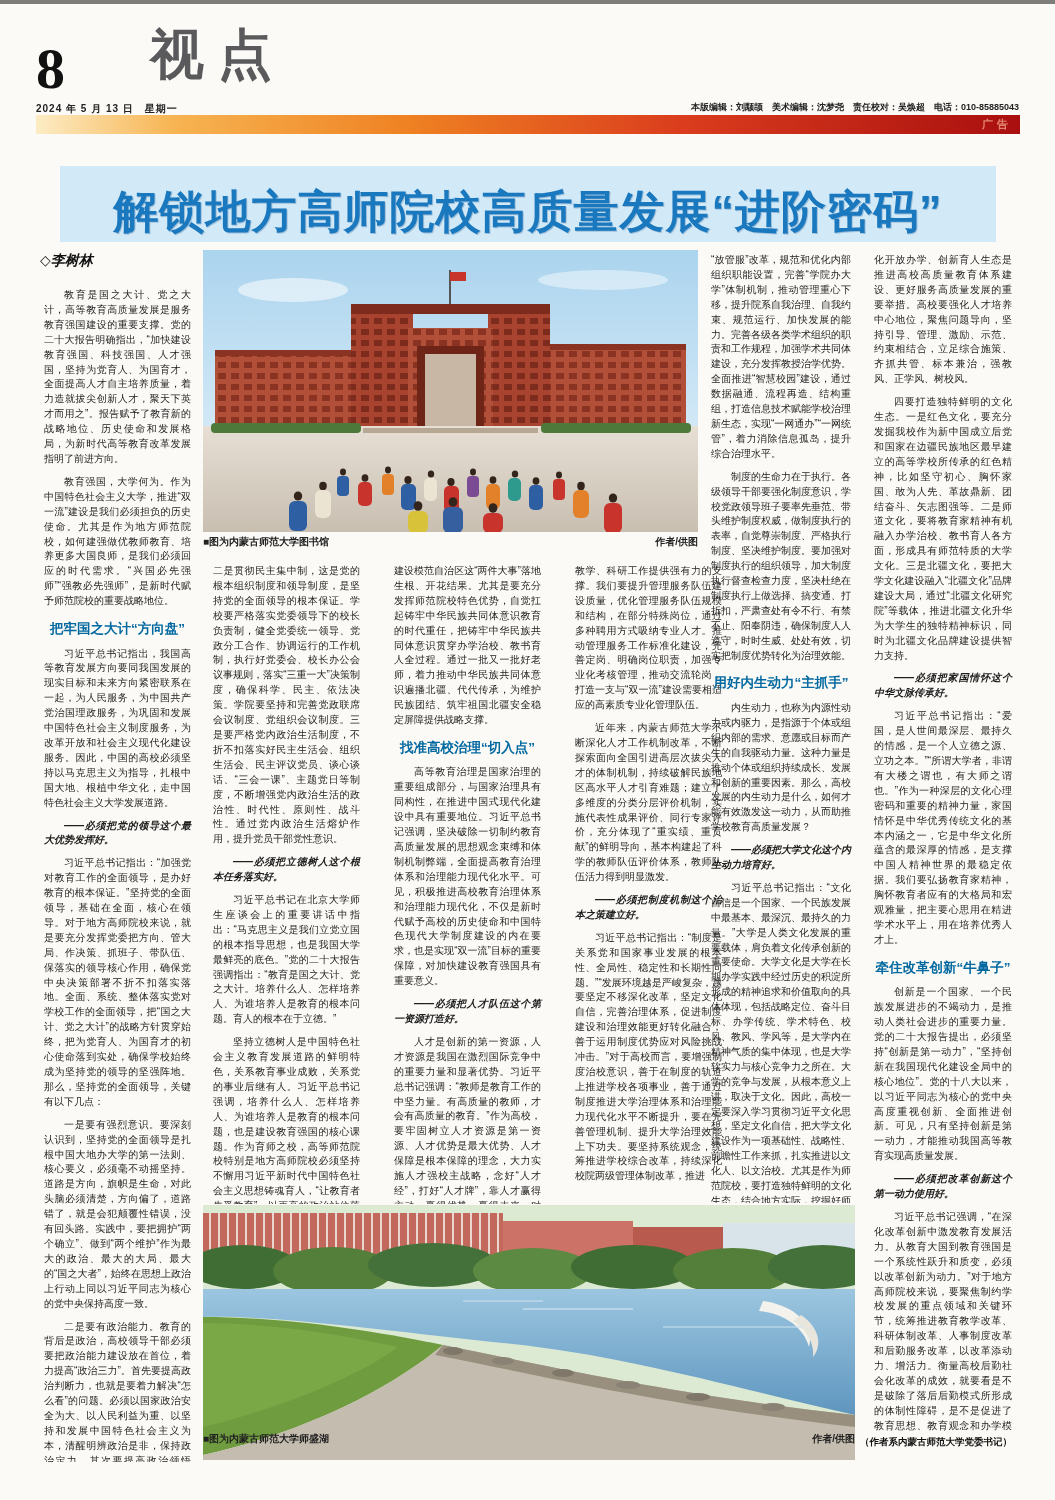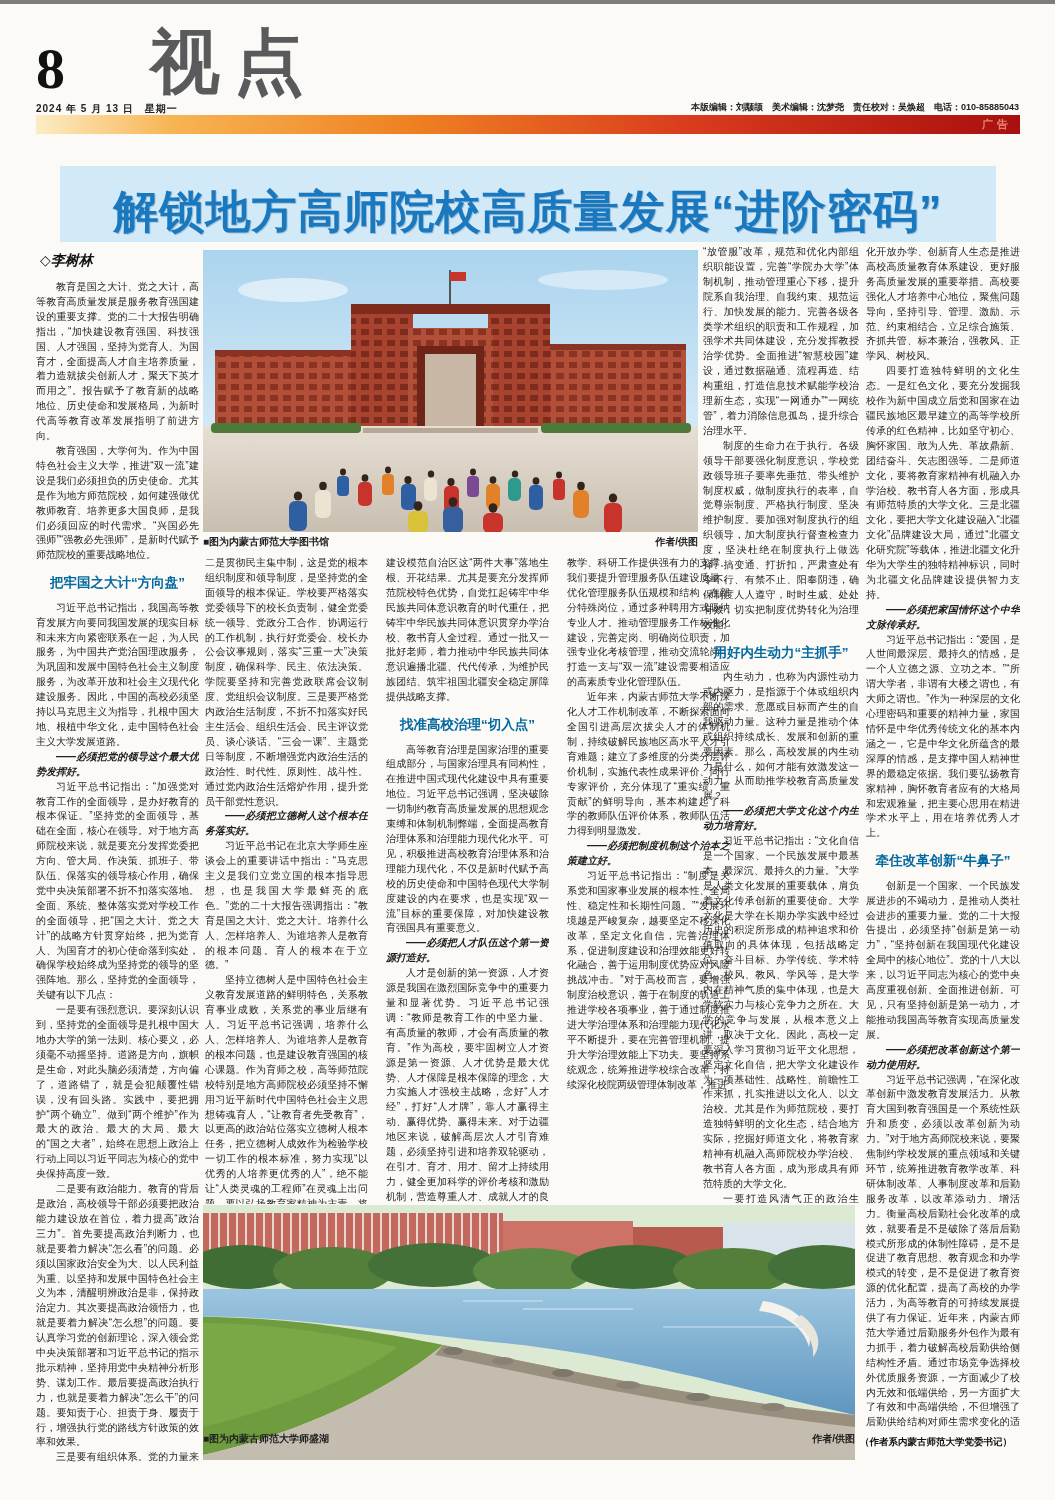--- a/index.html
+++ b/index.html
@@ -4,37 +4,37 @@
 <style>
   html,body{margin:0;padding:0;background:#e8e6e0;}
   #page{position:relative;width:1055px;height:1500px;margin:0 auto;background:#fbfaf6;overflow:hidden;
         font-family:"Liberation Sans","DejaVu Sans",sans-serif;color:#1c1c1c;}
   #page::before{content:"";position:absolute;left:0;top:0;width:100%;height:4px;background:#2a2a2a;opacity:.6;}
   
   .page-num{position:absolute;left:36px;top:40px;font-family:"Liberation Serif","DejaVu Serif",serif;
             font-size:58px;font-weight:bold;line-height:1;color:#111;}
   .dateline{position:absolute;left:36px;top:102px;font-size:10px;font-weight:bold;letter-spacing:1px;color:#222;}
   .section-title{position:absolute;left:150px;top:28px;font-family:"Liberation Serif","DejaVu Serif",serif;
-                 font-size:70px;font-weight:bold;letter-spacing:14px;color:#5a5a5c;line-height:1;}
+                 font-size:54px;font-weight:bold;letter-spacing:14px;color:#5a5a5c;line-height:1;}
   .masthead{position:absolute;right:36px;top:62px;font-family:"Liberation Serif","DejaVu Serif",serif;
             font-size:31px;font-weight:bold;font-style:italic;color:#b5242c;letter-spacing:3px;white-space:nowrap;}
   .staff-line{position:absolute;right:36px;top:101px;font-size:9px;font-weight:bold;color:#222;white-space:nowrap;}
   .grad-bar{position:absolute;left:36px;top:115px;width:984px;height:19px;
             background:linear-gradient(to right,#fcecc4,#f7b452 14%,#ef8122 38%,#da3c1d 66%,#a90f0f 100%);
             text-align:right;line-height:19px;font-size:11px;font-weight:bold;letter-spacing:4px;
             color:rgba(255,190,160,.65);padding-right:8px;box-sizing:border-box;}
   
   .headline-band{position:absolute;left:60px;top:166px;width:936px;height:76px;background:#d2e9f7;
                  display:flex;align-items:flex-end;justify-content:center;}
   .headline-band span{font-size:45px;font-weight:bold;color:#1a78bf;letter-spacing:1px;white-space:nowrap;
                       text-shadow:1px 1px 0 rgba(10,70,130,.25);}
   .author{position:absolute;left:40px;top:252px;font-size:14px;font-weight:bold;font-style:italic;color:#111;}
   
   .col{position:absolute;overflow:hidden;font-size:10px;line-height:14.9px;text-align:justify;color:#1e1e1e;}
-  .col p{margin:0;}
+  .col p{margin:8px;}
   .para{text-indent:2em;}
   .cont{text-indent:0;}
   .dash{text-indent:2em;font-weight:bold;font-style:italic;}
   .colhead{text-align:center;font-weight:bold;font-size:13.5px;line-height:1;margin:13px 0 11px !important;text-indent:0;color:#0369a1;}
   #col1{left:36px;top:280px;width:163px;height:1182px;}
   #col2{left:205px;top:556px;width:163px;height:648px;}
   #col3{left:386px;top:556px;width:163px;height:648px;}
   #col4{left:567px;top:556px;width:163px;height:648px;}
   #col5{left:703px;top:245px;width:156px;height:958px;}
   #col6{left:866px;top:245px;width:154px;height:1186px;}

